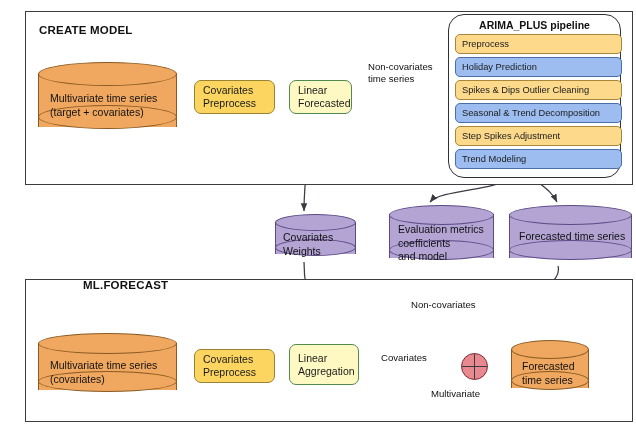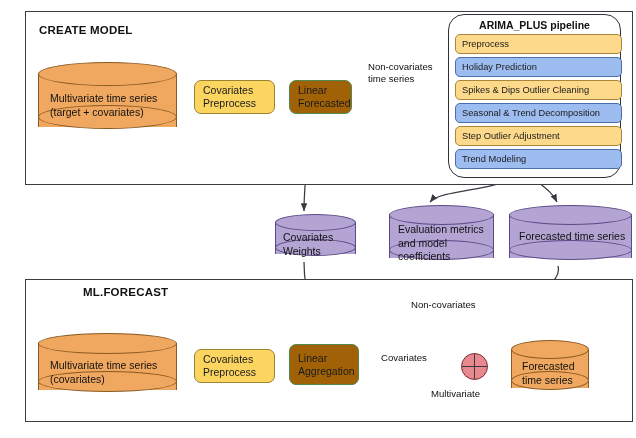--- a/index.html
+++ b/index.html
@@ -10,21 +10,21 @@
 
   
   .section-frame{border:1.6px solid #3b3b42;background:#ffffff;}
   .section-title{font-weight:bold;font-size:11.5px;letter-spacing:.2px;color:#111;}
 
   
   .proc{border:1.3px solid #6b6b4a;border-radius:7px;display:flex;
         flex-direction:column;justify-content:center;padding-left:8px;
         font-size:10.5px;line-height:13px;}
   .proc.yellow{background:#fcd561;border-color:#9a8331;}
-  .proc.green{background:#a16207;border-color:#4f8a51;}
+  .proc.green{background:#fef9c3;border-color:#4f8a51;}
 
   
   .cyl{position:absolute;}
   .cyl .body{position:absolute;left:0;right:0;}
   .cyl .top{position:absolute;left:0;right:0;top:0;border-radius:50%;}
   .cyl .btm{position:absolute;left:0;right:0;border-radius:50%;}
   .cyl .label{position:absolute;font-size:10.5px;line-height:13.5px;color:#111;z-index:5;}
   .cyl.orange .body{background:#f0a860;border-left:1.3px solid #8a5a22;border-right:1.3px solid #8a5a22;}
   .cyl.orange .top{background:#f0a860;border:1.3px solid #8a5a22;}
   .cyl.orange .btm{background:#f0a860;border:1.3px solid #8a5a22;}
@@ -120,21 +120,21 @@
       <div class="pipe-item b" style="position: absolute; left: 0px; top: 23px; width: 159px; height: 18px;">
         <span>Holiday Prediction</span>
       </div>
       <div class="pipe-item y" style="position: absolute; left: 0px; top: 46px; width: 159px; height: 18px;">
         <span>Spikes &amp; Dips Outlier Cleaning</span>
       </div>
       <div class="pipe-item b" style="position: absolute; left: 0px; top: 69px; width: 159px; height: 18px;">
         <span>Seasonal &amp; Trend Decomposition</span>
       </div>
       <div class="pipe-item y" style="position: absolute; left: 0px; top: 92px; width: 159px; height: 18px;">
-        <span>Step Outlier Adjustment</span>
+        <span>Step Spikes Adjustment</span>
       </div>
       <div class="pipe-item b" style="position: absolute; left: 0px; top: 115px; width: 159px; height: 18px;">
         <span>Trend Modeling</span>
       </div>
     </div>
 
   <div class="cyl purple abs" style="left:264px;top:214px;width:81px;height:47px;">
     <div class="body" style="top:8px;height:32px;"></div>
     <div class="btm" style="top:25px;height:15px;"></div>
     <div class="top" style="height:15px;"></div>
@@ -143,36 +143,36 @@
       <div>Weights</div>
     </div>
   </div>
 
   <div class="cyl purple abs" style="left:378px;top:205px;width:105px;height:62px;">
     <div class="body" style="top:9px;height:44px;"></div>
     <div class="btm" style="top:35px;height:18px;"></div>
     <div class="top" style="height:18px;"></div>
     <div class="label" style="left:9px;top:18px;">
       <div>Evaluation metrics</div>
+      <div>coefficients</div>
       <div>and model</div>
-      <div>coefficients</div>
     </div>
   </div>
 
   <div class="cyl purple abs" style="left:498px;top:205px;width:123px;height:62px;text-align:right;">
     <div class="body" style="top:9px;height:44px;"></div>
     <div class="btm" style="top:35px;height:18px;"></div>
     <div class="top" style="height:18px;"></div>
     <div class="label" style="left:10px;top:25px;">
       <div>Forecasted time series</div>
     </div>
   </div>
 
   <div class="abs section-frame" style="left:14px;top:279px;width:608px;height:143px;"></div>
-  <div class="abs section-title" style="left:28px;top:286px;padding-left:44px;">ML.FORECAST</div>
+  <div class="abs section-title" style="left:28px;top:279px;padding-left:44px;">ML.FORECAST</div>
 
   <div class="cyl orange abs" style="left:27px;top:333px;width:139px;height:67px;">
     <div class="body" style="top:10px;height:47px;"></div>
     <div class="btm" style="top:38px;height:19px;"></div>
     <div class="top" style="height:19px;"></div>
     <div class="label" style="left:12px;top:26px;">
       <div>Multivariate time series</div>
       <div>(covariates)</div>
     </div>
   </div>

